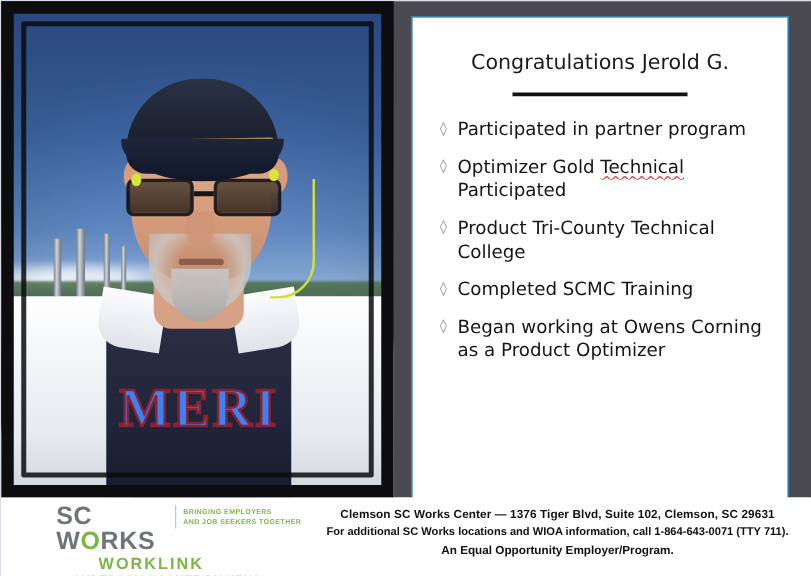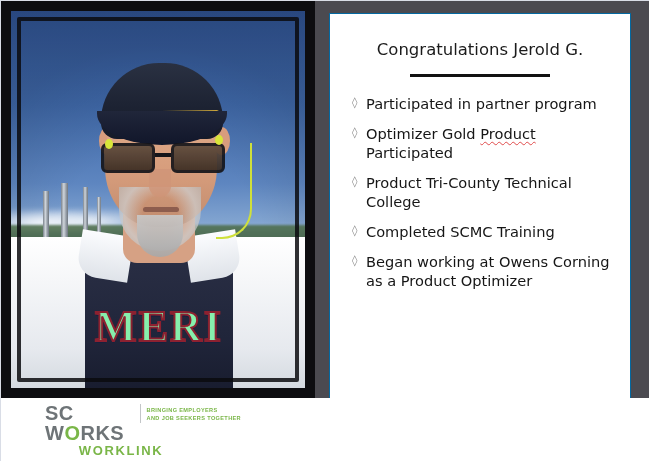--- a/index.html
+++ b/index.html
@@ -113,21 +113,21 @@
   .shirt{
     position:absolute;left:84px;top:248px;width:148px;height:149px;
     background:linear-gradient(#2a2f45,#20253a 60%,#171b2d);
     border-radius:10px 10px 0 0;
   }
   .shirt-text{
     position:absolute;left:84px;top:300px;width:148px;
     text-align:center;
     font-family:"Liberation Serif", serif;
     font-weight:bold;font-size:44px;letter-spacing:2px;
-    color:#86efac;
+    color:#3b82f6;
     -webkit-text-stroke:2px #8c2130;
     text-shadow:0 2px 0 #17203f;
     user-select:none;
   }
   .jacket{
     position:absolute;top:236px;height:161px;
     background:linear-gradient(#ffffff,#e6e9ee 70%,#cfd5dc);
   }
   .jacket.l{left:2px;width:108px;border-radius:0 28px 0 0;transform:skewX(-4deg);}
   .jacket.r{left:200px;width:116px;border-radius:26px 0 0 0;transform:skewX(3deg);}
@@ -297,21 +297,21 @@
     <div class="card-title">Congratulations Jerold G.</div>
     <div class="rule"></div>
 
     <ul class="bullets">
       <li>
         <span class="bullet">◊</span>
         <span>Participated in partner program</span>
       </li>
       <li>
         <span class="bullet">◊</span>
-        <span>Optimizer Gold </span><span class="sp">Product</span><span> Participated</span>
+        <span>Optimizer Gold </span><span class="sp">Technical</span><span> Participated</span>
       </li>
       <li>
         <span class="bullet">◊</span>
         <span>Product Tri-County Technical College</span>
       </li>
       <li>
         <span class="bullet">◊</span>
         <span>Completed SCMC Training</span>
       </li>
       <li>
@@ -330,16 +330,21 @@
         <div class="tagline">
           <div>BRINGING EMPLOYERS</div>
           <div>AND JOB SEEKERS TOGETHER</div>
         </div>
       </div>
       <div class="worklink">WORKLINK</div>
       <div class="aop">ANDERSON-OCONEE-PICKENS</div>
 
     </div>
 
+    <div class="addr">
+      <div class="l1">Clemson SC Works Center — 1376 Tiger Blvd, Suite 102, Clemson, SC 29631</div>
+      <div class="l2">For additional SC Works locations and WIOA information, call 1-864-643-0071 (TTY 711).</div>
+      <div class="l3">An Equal Opportunity Employer/Program.</div>
+    </div>
 
   </div>
 
 </div>
 
 </body></html>

